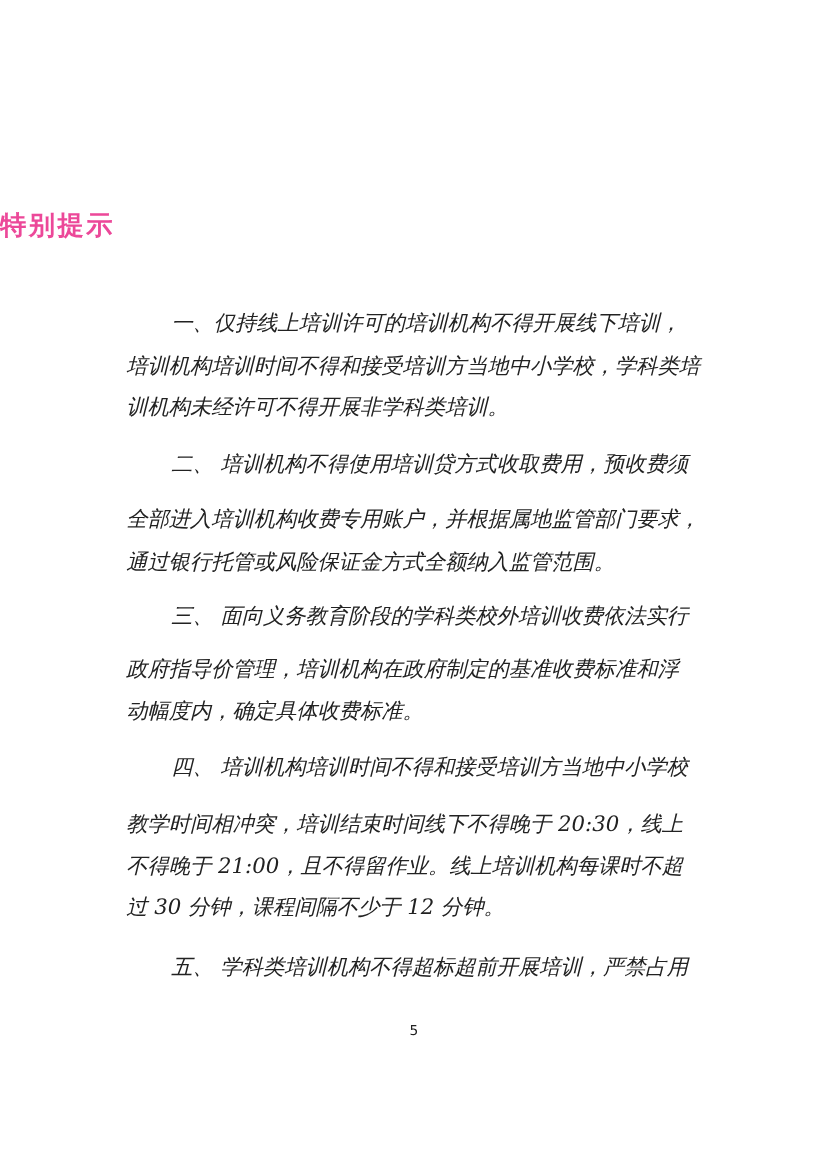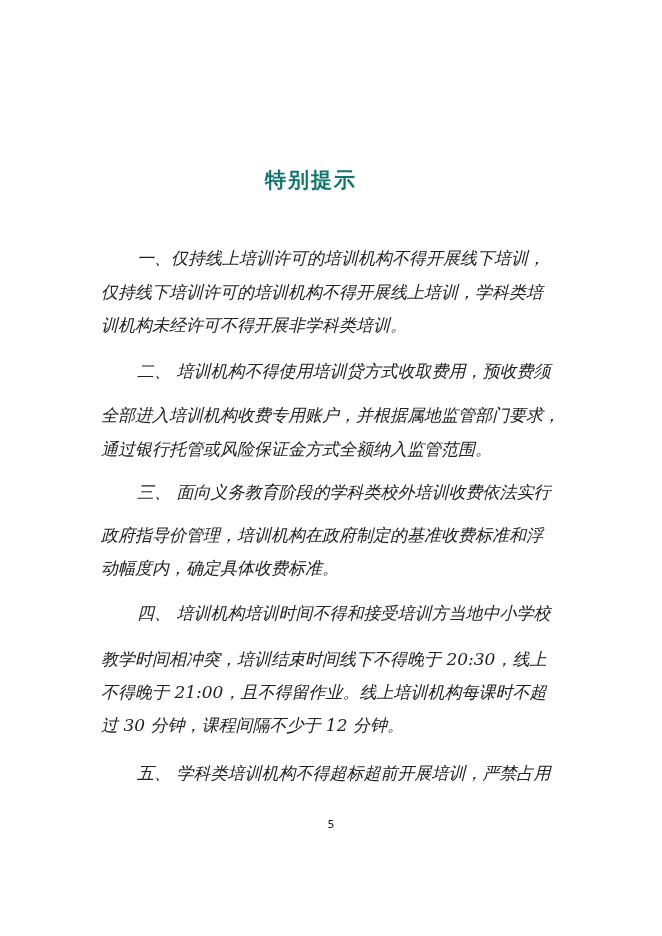--- a/index.html
+++ b/index.html
@@ -1,33 +1,33 @@
 <!DOCTYPE html>
 <html><head>
   <meta charset="utf-8">
   <style>
     html, body { margin: 0; padding: 0; background: #ffffff; }
     body { width: 662px; height: 936px; position: relative; overflow: hidden;
            font-family: "DejaVu Serif", "Liberation Serif", serif; color: #1a1a1a; }
     .page { position: absolute; left: 0; top: 0; width: 662px; height: 936px; background: #fff; }
-    .title { position: absolute; left: 0; width: 622px; top: 166px; text-align: center;
-             font-size: 21px; font-weight: bold; letter-spacing: 2px; color: #0f766e; }
+    .title { position: absolute; left: 0; width: 622px; top: 166px; text-align: left;
+             font-size: 21px; font-weight: bold; letter-spacing: 2px; color: #ec4899; }
     .line { position: absolute; left: 101px; font-size: 17px; white-space: nowrap; color: #222; font-style: italic; }
     .indent { left: 137px; }
     .pagenum { position: absolute; left: 0; width: 662px; top: 818px; text-align: center;
                font-size: 11px; font-family: "DejaVu Sans", "Liberation Sans", sans-serif; color: #222; }
   </style>
 </head>
 <body>
 
 <div class="page">
   <div class="title">特别提示</div>
 
   <div class="line indent" style="top:247px">一、仅持线上培训许可的培训机构不得开展线下培训，</div>
-  <div class="line" style="top:281px">仅持线下培训许可的培训机构不得开展线上培训，学科类培</div>
+  <div class="line" style="top:281px">培训机构培训时间不得和接受培训方当地中小学校，学科类培</div>
   <div class="line" style="top:314px">训机构未经许可不得开展非学科类培训。</div>
 
   <div class="line indent" style="top:360px">二、 培训机构不得使用培训贷方式收取费用，预收费须</div>
   <div class="line" style="top:404px">全部进入培训机构收费专用账户，并根据属地监管部门要求，</div>
   <div class="line indent" style="top:481px">三、 面向义务教育阶段的学科类校外培训收费依法实行</div>
 
   <div class="line" style="top:438px">通过银行托管或风险保证金方式全额纳入监管范围。</div>
   <div class="line" style="top:524px">政府指导价管理，培训机构在政府制定的基准收费标准和浮</div>
   <div class="line" style="top:557px">动幅度内，确定具体收费标准。</div>
 

